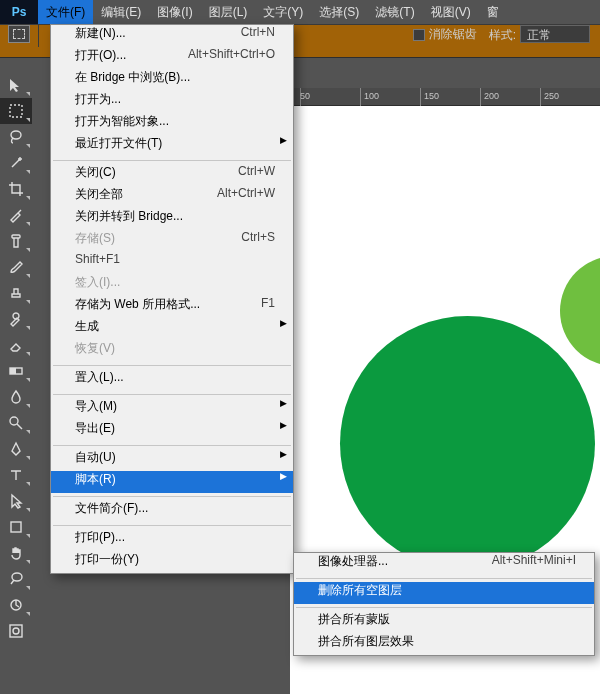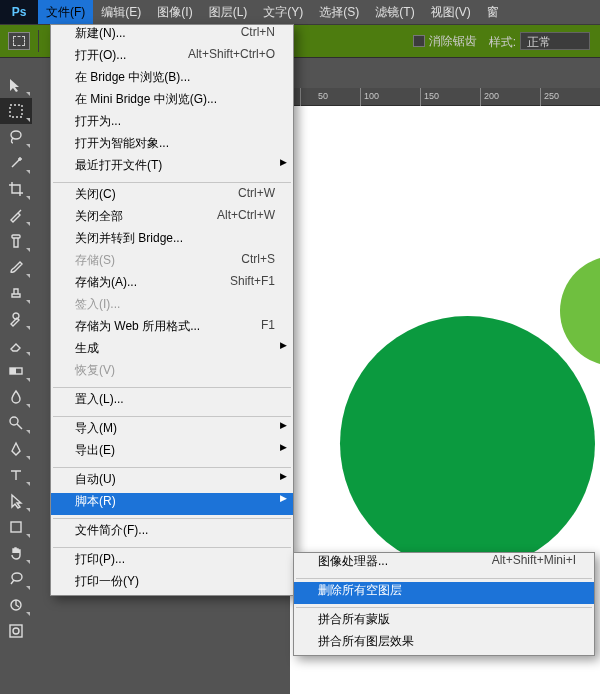--- a/index.html
+++ b/index.html
@@ -5,21 +5,21 @@
   * { margin: 0; padding: 0; box-sizing: border-box; font-family: "Microsoft YaHei", "SimSun", sans-serif; }
   body { background: #535353; width: 600px; height: 694px; overflow: hidden; position: relative; }
 
   
   .menubar { height: 24px; background: #535353; display: flex; align-items: center; font-size: 12px; color: #e0e0e0; }
   .ps-logo { width: 38px; height: 24px; background:#0b1220; display:flex; align-items:center; justify-content:center; font-weight:bold; font-size:12px; color:#5ec5ff; }
   .menubar .menuitem { padding: 0 8px; height: 24px; line-height: 24px; cursor: default; }
   .menubar .menuitem.active { background: #1c73d8; color: #000000; }
 
   
-  .optbar { height: 34px; background: #4d7c0f; border-top:1px solid #3a3a3a; border-bottom:1px solid #2e2e2e; display:flex; align-items:center; position:relative; color:#ccc; font-size:12px; }
+  .optbar { height: 34px; background: #a16207; border-top:1px solid #3a3a3a; border-bottom:1px solid #2e2e2e; display:flex; align-items:flex-start; position:relative; color:#ccc; font-size:12px; }
   .marq-swatch { width:22px; height:18px; margin-left:8px; border:1px solid #888; background:#444; display:flex; align-items:center; justify-content:center;}
   .marq-swatch .inner { width:12px; height:10px; border:1px dashed #ccc;}
   .opt-sep { width:1px; height:22px; background:#3a3a3a; margin:0 8px;}
   .opt-right { position:absolute; right:10px; display:flex; align-items:center; gap:12px;}
   .opt-check { width:12px; height:12px; border:1px solid #777; background:#3c3c3c; display:inline-block; vertical-align:middle; margin-right:4px;}
   .opt-field { background:#3c3c3c; border:1px solid #646464; padding:1px 6px; color:#ccc; margin-left:4px; width:70px; height:18px; display:inline-block;}
 
   
   .toolbox { position:absolute; left:0; top:72px; width:32px; background:#535353; }
   .tool { width:32px; height:26px; display:flex; align-items:center; justify-content:center; color:#ddd; }
@@ -195,21 +195,21 @@
   <div class="tool">
       <svg viewBox="0 0 16 16">
         <rect x="2" y="2" width="12" height="12"></rect>
         <circle cx="8" cy="8" r="3"></circle>
       </svg>
     </div>
 </div>
 
 <div class="ruler">
   <div class="major" style="left:10px"></div>
-    <span class="rlabel" style="left:28px">50</span>
+    <span class="rlabel" style="left:10px">50</span>
   <div class="major" style="left:70px"></div>
     <span class="rlabel" style="left:74px">100</span>
   <div class="major" style="left:130px"></div>
     <span class="rlabel" style="left:134px">150</span>
   <div class="major" style="left:190px"></div>
     <span class="rlabel" style="left:194px">200</span>
   <div class="major" style="left:250px"></div>
     <span class="rlabel" style="left:254px">250</span>
 </div>
 
@@ -224,23 +224,20 @@
       <span class="accel">Ctrl+N</span>
     </div>
     <div class="mi">
       <span class="lbl">打开(O)...</span>
       <span class="accel">Alt+Shift+Ctrl+O</span>
     </div>
     <div class="mi">
       <span class="lbl">在 Bridge 中浏览(B)...</span>
     </div>
     <div class="mi">
-      <span class="lbl">在 Mini Bridge 中浏览(G)...</span>
-    </div>
-    <div class="mi">
       <span class="lbl">打开为...</span>
     </div>
     <div class="mi">
       <span class="lbl">打开为智能对象...</span>
     </div>
     <div class="mi sub">
       <span class="lbl">最近打开文件(T)</span>
     </div>
     <div class="msep"></div>
     <div class="mi">
@@ -252,21 +249,20 @@
       <span class="accel">Alt+Ctrl+W</span>
     </div>
     <div class="mi">
       <span class="lbl">关闭并转到 Bridge...</span>
     </div>
     <div class="mi disabled">
       <span class="lbl">存储(S)</span>
       <span class="accel">Ctrl+S</span>
     </div>
     <div class="mi">
-      <span class="lbl">存储为(A)...</span>
       <span class="accel">Shift+F1</span>
     </div>
     <div class="mi disabled">
       <span class="lbl">签入(I)...</span>
     </div>
     <div class="mi">
       <span class="lbl">存储为 Web 所用格式...</span>
       <span class="accel">F1</span>
     </div>
     <div class="mi sub">

